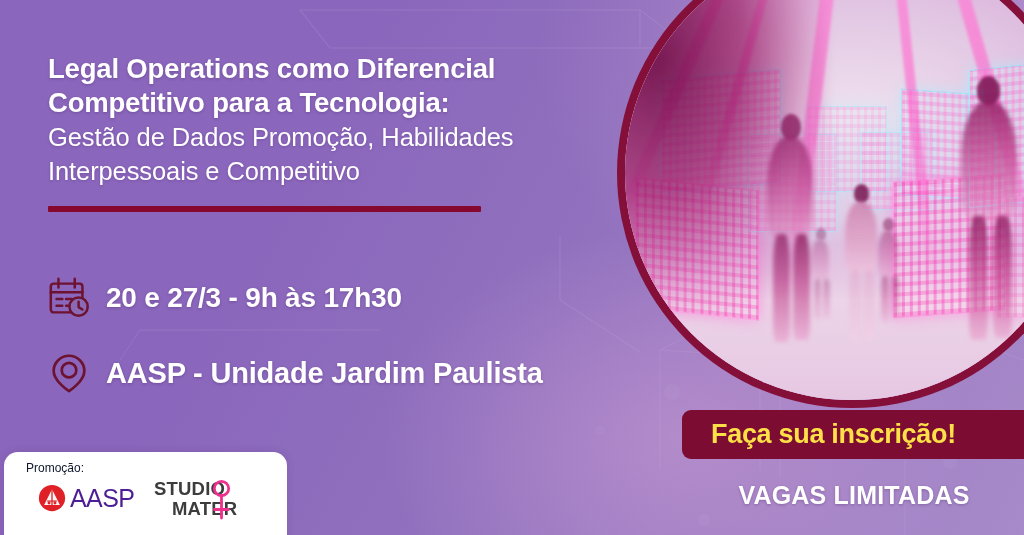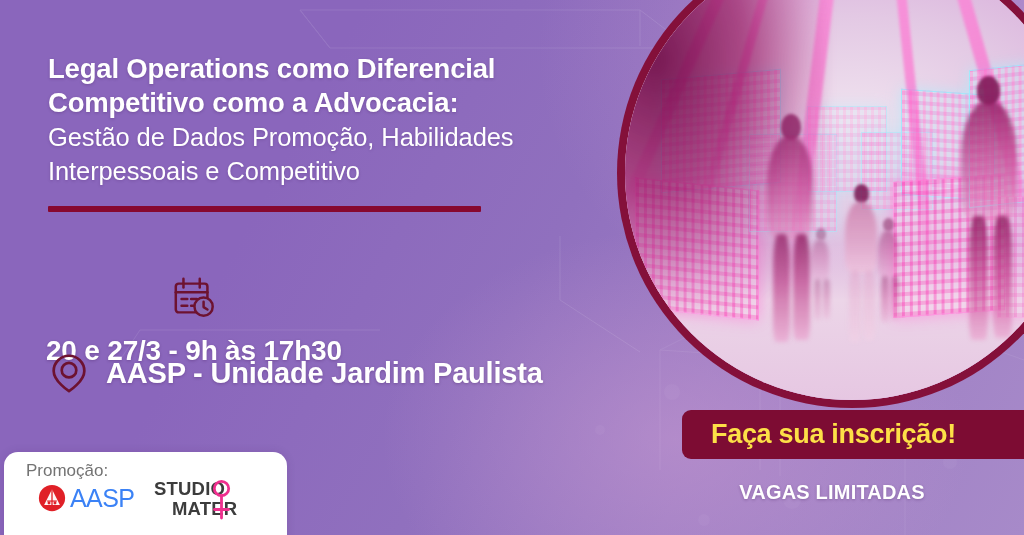--- a/index.html
+++ b/index.html
@@ -149,21 +149,21 @@
   }
 
   
   .info-row {
     position: absolute;
     left: 46px;
     display: flex;
     align-items: center;
     gap: 14px;
   }
-  .info-row.date { top: 275px; flex-direction: column; }
+  .info-row.date { top: 275px; }
   .info-row.place { top: 350px; }
   .info-icon {
     width: 46px;
     height: 46px;
     flex: 0 0 46px;
     display: block;
   }
   .info-text {
     color: #ffffff;
     font-weight: bold;
@@ -182,36 +182,36 @@
     width: 283px;
     height: 90px;
     background: #ffffff;
     border-radius: 14px 14px 0 0;
     box-shadow: 0 0 10px rgba(60,20,80,0.12);
   }
   .sponsor-label {
     position: absolute;
     left: 22px;
     top: 9px;
-    font-size: 17px;
-    color: #737373;
+    font-size: 12px;
+    color: #0f172a;
   }
   .logo-aasp {
     position: absolute;
     left: 34px;
     top: 32px;
     display: flex;
     align-items: center;
     gap: 4px;
   }
   .aasp-mark { width: 28px; height: 28px; display: block; }
   .aasp-word {
     font-size: 25px;
     font-weight: normal;
-    color: #3b82f6;
+    color: #4c1d95;
     letter-spacing: -0.6px;
     line-height: 1;
   }
   .logo-studio {
     position: absolute;
     left: 150px;
     top: 26px;
     width: 118px;
     height: 44px;
   }
@@ -234,27 +234,27 @@
   }
   .cta-button .cta-label {
     color: #fde047;
     font-weight: bold;
     font-size: 27px;
     letter-spacing: -0.3px;
     white-space: nowrap;
   }
   .vagas {
     position: absolute;
-    left: 682px;
+    left: 704px;
     top: 481px;
     width: 300px;
     text-align: center;
     color: #ffffff;
     font-weight: bold;
-    font-size: 20px;
+    font-size: 25px;
     letter-spacing: 0.2px;
     text-shadow: 0 1px 3px rgba(60,20,80,0.3);
   }
 </style>
 </head>
 <body>
 
 <div class="banner">
 
   <svg class="bg-lines" viewBox="0 0 1024 535" preserveAspectRatio="none">
@@ -345,21 +345,21 @@
         <div class="figure fig-legL" style="left:7px; top:51px; width:7px; height:41px;"></div>
         <div class="figure fig-legR" style="left:16px; top:51px; width:7px; height:40px;"></div>
       </div>
 
       <div class="hero-left-shadow"></div>
     </div>
   </div>
 
   <div class="headline">
     <p class="l-bold">Legal Operations como Diferencial</p>
-    <p class="l-bold">Competitivo como a Advocacia:</p>
+    <p class="l-bold">Competitivo para a Tecnologia:</p>
     <p class="l-reg">Gestão de Dados Promoção, Habilidades</p>
     <p class="l-reg">Interpessoais e Competitivo</p>
   </div>
 
   <div class="divider"></div>
 
   <div class="info-row date">
     <svg class="info-icon" viewBox="0 0 48 48" fill="none" stroke="#6d1230" stroke-width="2.6" stroke-linecap="round" stroke-linejoin="round">
       <rect x="5" y="9" width="33" height="30" rx="3"></rect>
       <path d="M5 18 H38"></path>

